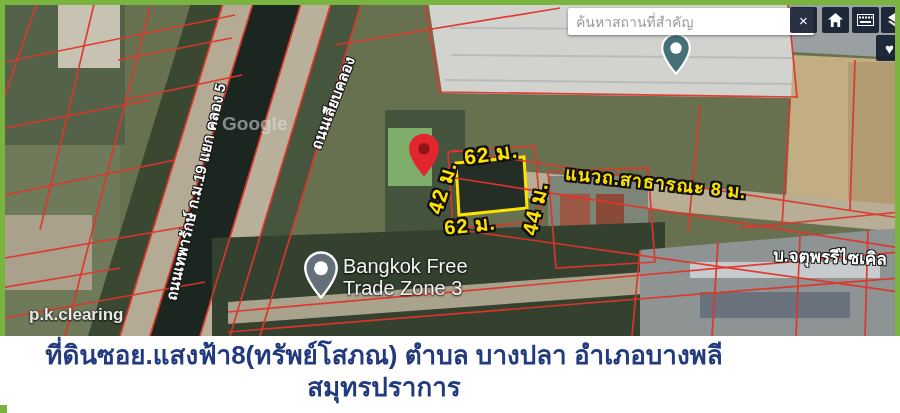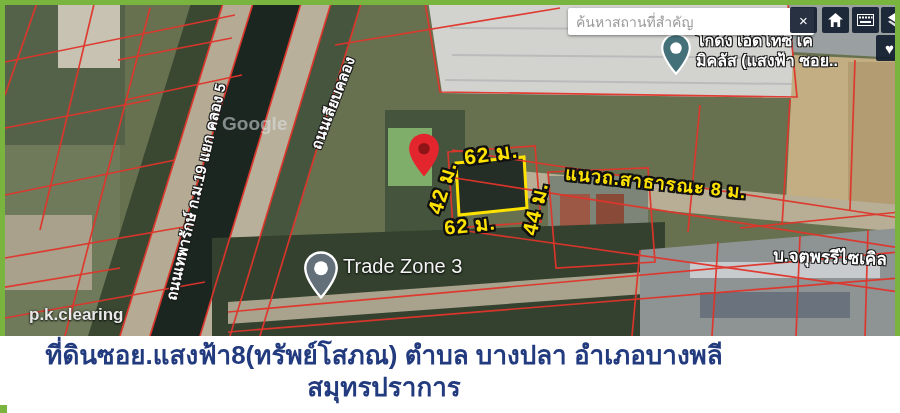--- a/index.html
+++ b/index.html
@@ -135,24 +135,20 @@
 
   <div class="abs ow rot" style="left:41px;top:175px;width:300px;font-size:15px;transform:rotate(-77deg);">ถนนเทพารักษ์ ก.ม.19 แยก คลอง 5</div>
   <div class="abs ow rot" style="left:253px;top:86px;width:150px;font-size:15px;transform:rotate(-69deg);">ถนนเลียบคลอง</div>
 
   <span class="abs" style="left:655px;top:28px;">
     <svg width="32" height="42" viewBox="0 0 24 32">
       <path d="M12 1C6 1 1.5 5.6 1.5 11.5 1.5 19.5 12 31 12 31s10.5-11.5 10.5-19.5C22.5 5.6 18 1 12 1z" fill="#44707a" stroke="#fff" stroke-width="1.6"></path>
       <circle cx="12" cy="11.5" r="4.4" fill="#fff"></circle>
     </svg>
   </span>
-  <div class="abs ow poi-label" style="left:691px;top:26px;width:190px;">
-    <div>โกดัง เอ็ดโทซี เค</div>
-    <div>มิคลัส (แสงฟ้า ซอย..</div>
-  </div>
 
   <input class="search-input" type="text" placeholder="ค้นหาสถานที่สำคัญ" style="">
   <div class="mapbtn" style="left:785px;">
     <span>×</span>
   </div>
   <div class="mapbtn" style="left:817px;">
     <span>
       <svg width="15" height="14" viewBox="0 0 16 15">
         <polygon points="8,0 16,7 13,7 13,15 10,15 10,10 6,10 6,15 3,15 3,7 0,7" fill="#fff"></polygon>
       </svg>
@@ -199,20 +195,21 @@
 
   <div class="abs measure rot" style="left:556px;top:163px;width:190px;font-size:18px;transform:rotate(6deg);">แนวถ.สาธารณะ 8 ม.</div>
 
   <span class="abs" style="left:298px;top:246px;">
     <svg width="36" height="48" viewBox="0 0 24 32">
       <path d="M12 1C6 1 1.5 5.6 1.5 11.5 1.5 19.5 12 31 12 31s10.5-11.5 10.5-19.5C22.5 5.6 18 1 12 1z" fill="#63707a" stroke="#fff" stroke-width="1.6"></path>
       <circle cx="12" cy="11.5" r="4.6" fill="#fff"></circle>
     </svg>
   </span>
   <div class="abs softsh tz-label" style="left:338px;top:250px;">
+    <div>Bangkok Free</div>
     <div>Trade Zone 3</div>
   </div>
 
   <div class="abs ow rot" style="left:750px;top:238px;width:150px;font-size:17px;transform:rotate(2deg);">บ.จตุพรรีไซเคิล</div>
 
   <div class="abs softsh" style="left:0px;top:300px;font-size:17px;font-weight:bold;color:#e8e8e8;margin-left:24px;">p.k.clearing</div>
 </div>
 
 <div class="caption">
   <div class="cap1">ที่ดินซอย.แสงฟ้า8(ทรัพย์โสภณ) ตำบล บางปลา อำเภอบางพลี สมุทรปราการ</div>

